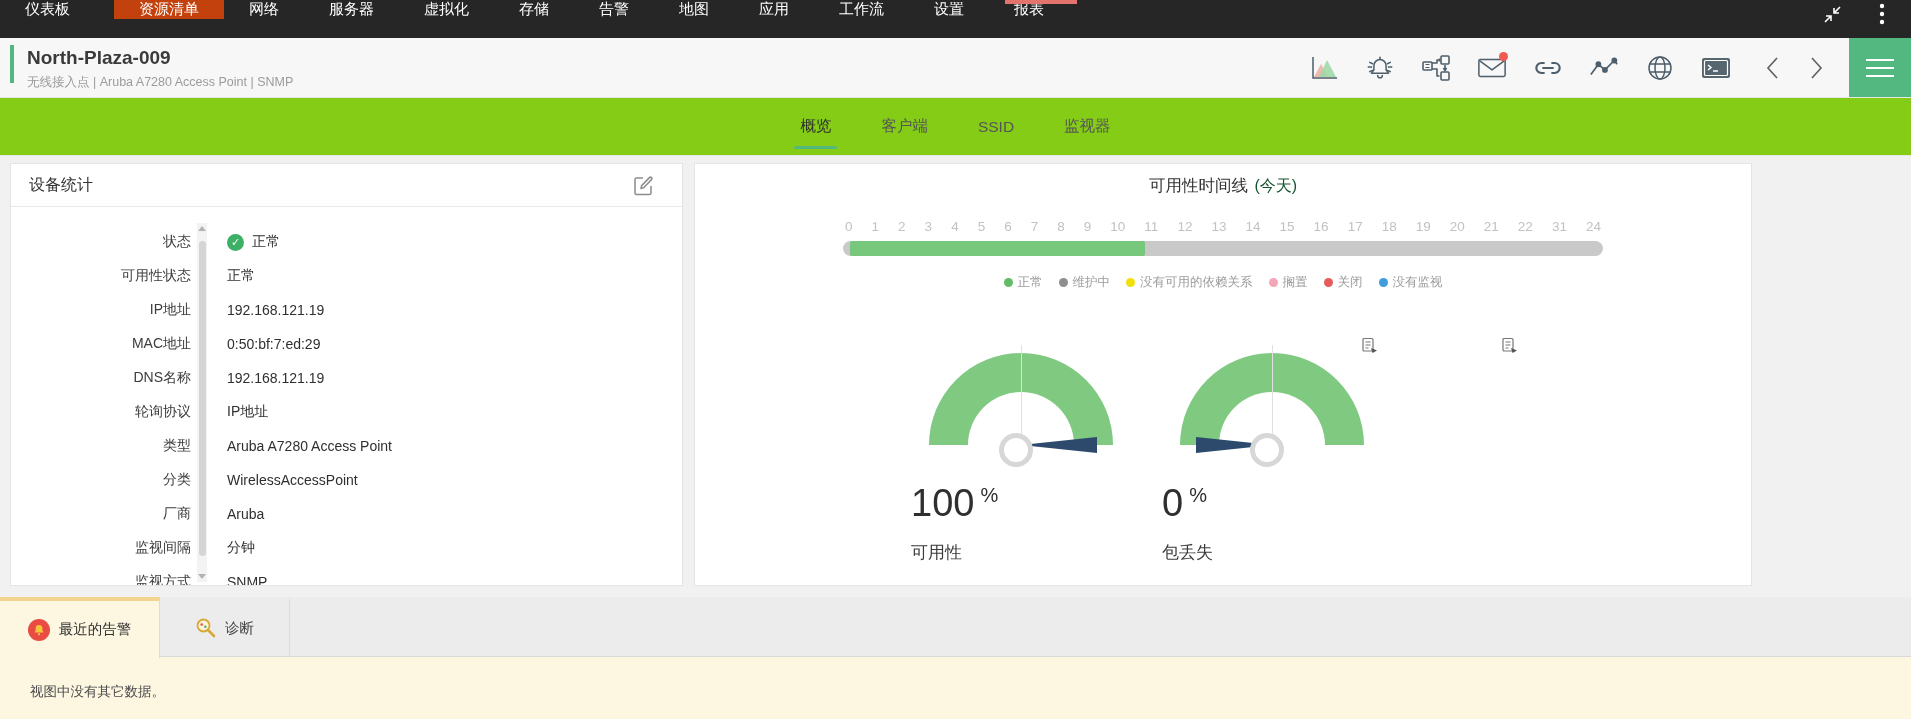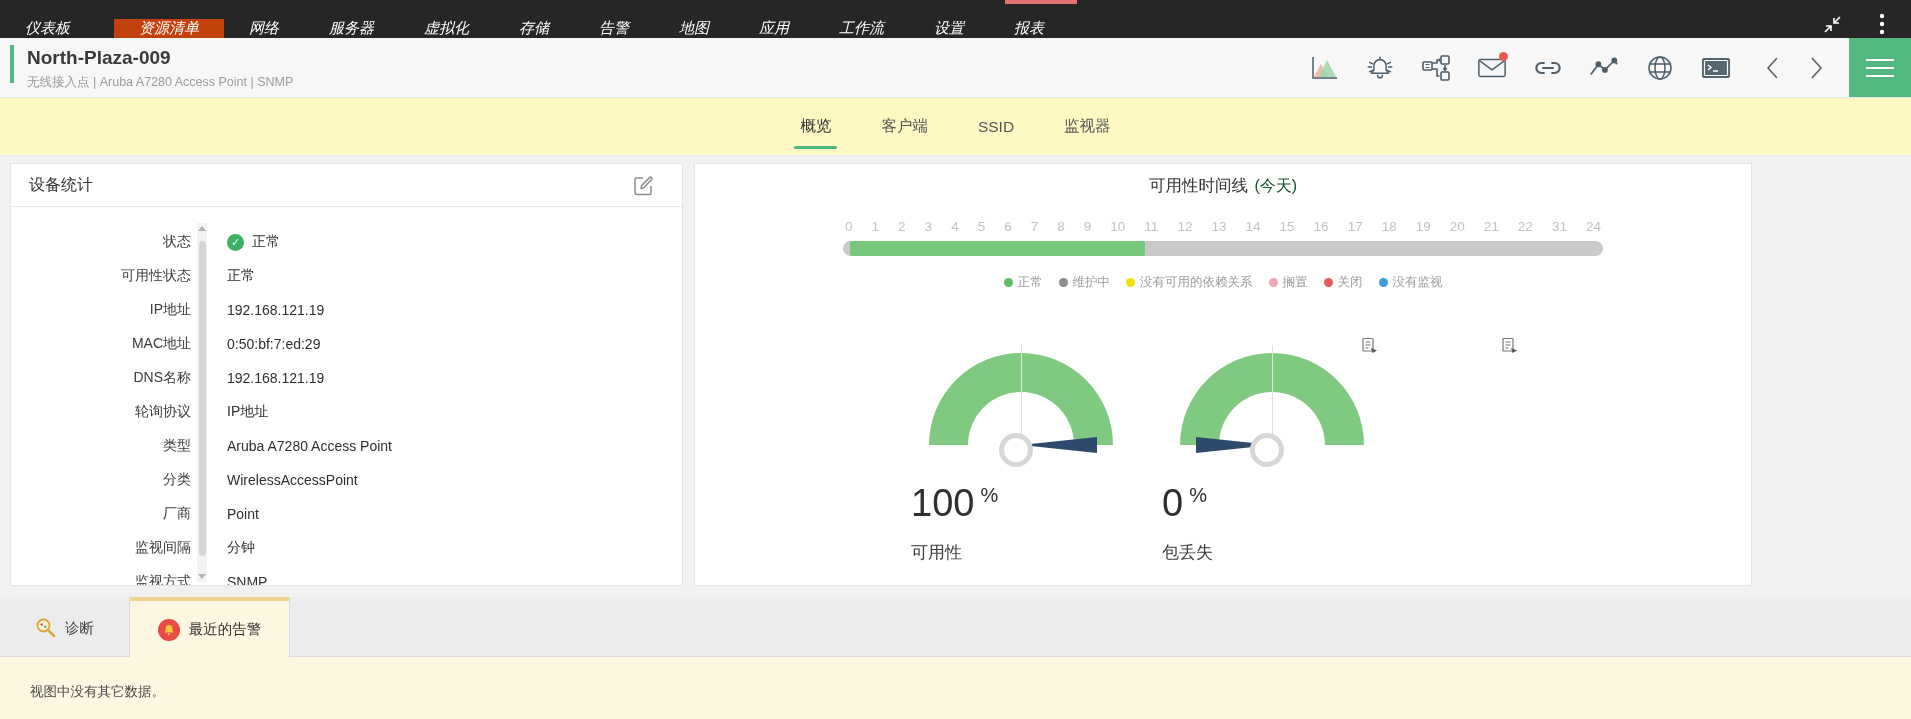--- a/index.html
+++ b/index.html
@@ -4,21 +4,21 @@
 <style>
   * { box-sizing: border-box; margin: 0; padding: 0; }
   html,body { width:1911px; height:719px; overflow:hidden; }
   body {
     position:relative;
     font-family:"Liberation Sans","DejaVu Sans",sans-serif;
     background:#f1f1f2; color:#333;
   }
   
   .navbar { position:absolute; top:0; left:0; right:0; height:38px; background:#262626;
-            display:flex; align-items:flex-end; color:#fff; font-size:15px; z-index:20;font-style:italic; }
+            display:flex; align-items:flex-start; color:#fff; font-size:15px; z-index:20; }
   .nav-items { display:flex; align-items:stretch; }
   .nav-item { display:flex; align-items:center; padding:0 25px; cursor:pointer; white-space:nowrap; }
   .nav-item.active { background:#c2410c;margin-left:19px; }
   .win-controls { margin-left:auto; display:flex; align-items:center; gap:20px; padding-right:14px; }
   .top-red-strip { position:absolute; top:0; left:1005px; width:72px; height:4px; background:#e2736d; }
   
   .dev-header { position:absolute; top:38px; left:0; right:0; height:60px; background:#f7f7f7;
                 border-bottom:1px solid #e6e6e6; }
   .title-block { position:absolute; left:10px; top:7px; bottom:14px; display:flex; }
   .green-bar { width:4px; background:#53b87f; margin-right:13px; }
@@ -27,21 +27,21 @@
   .header-actions { position:absolute; right:0; top:0; height:100%; display:flex; align-items:center; }
   .h-icon { width:30px; height:28px; display:flex; align-items:center; justify-content:center;
             margin-right:26px; cursor:pointer; position:relative; }
   .h-icon svg { display:block; }
   .mail-badge { position:absolute; top:-2px; right:-1px; width:9px; height:9px; border-radius:50%; background:#f05a50; }
   .chev { margin-right:18px; cursor:pointer; }
   .menu-block { width:62px; height:100%; background:#53b87f; display:flex; flex-direction:column;
                 align-items:center; justify-content:center; gap:6px; cursor:pointer; }
   .menu-block i { display:block; width:28px; height:2px; background:#fff; }
   
-  .tabs-row { position:absolute; top:98px; left:0; right:0; height:58px; background:#fef9c3;
+  .tabs-row { position:absolute; top:98px; left:0; right:0; height:58px; background:#84cc16;
               border-bottom:1px solid #e8e8e8; display:flex; justify-content:center; }
   .page-tab { position:relative; display:flex; align-items:center; margin:0 22px; padding:0 3px;
               font-size:15.5px; color:#555; cursor:pointer; }
   .page-tab.active { color:#2f2f2f; }
   .page-tab.active::after { content:""; position:absolute; left:-3px; right:-3px; bottom:6px;
               height:3px; background:#53b87f; border-radius:2px; }
   
   .card { position:absolute; background:#fff; border:1px solid #e4e4e4; }
   .card-stats { left:10px; top:163px; width:673px; height:423px; overflow:hidden; }
   .card-avail { left:694px; top:163px; width:1058px; height:423px; overflow:hidden; }
@@ -297,21 +297,21 @@
         </div>
         <div class="stat-row">
           <div class="stat-label">分类</div>
           <div class="stat-value">
             <span>WirelessAccessPoint</span>
           </div>
         </div>
         <div class="stat-row">
           <div class="stat-label">厂商</div>
           <div class="stat-value">
-            <span>Point</span>
+            <span>Aruba</span>
           </div>
         </div>
         <div class="stat-row">
           <div class="stat-label">监视间隔</div>
           <div class="stat-value">
             <span>分钟</span>
           </div>
         </div>
         <div class="stat-row">
           <div class="stat-label">监视方式</div>
@@ -434,36 +434,36 @@
       <svg width="17" height="17" viewBox="0 0 17 17" fill="none" stroke="#777777" stroke-width="1.2">
         <rect x="2" y="1.5" width="10" height="12.5" rx="1"></rect>
         <path d="M4.5 5 H9.5 M4.5 8 H9.5 M4.5 11 H7.5"></path>
         <polygon points="10,11 16,13.5 11.5,16" fill="#555555" stroke="none"></polygon>
       </svg>
     </span>
   </div>
 </div>
 
 <div class="bottom-strip">
+  <div class="b-tab active">
+    <span class="alarm-badge">
+      <svg width="12" height="12" viewBox="0 0 12 12" fill="#f7c33b">
+        <path d="M6 1 a3.4 3.4 0 0 1 3.4 3.4 v2.2 l1.2 1.8 H1.4 l1.2 -1.8 V4.4 A3.4 3.4 0 0 1 6 1 z"></path>
+        <circle cx="6" cy="10.2" r="1.1"></circle>
+      </svg>
+    </span>
+    <span>最近的告警</span>
+  </div>
   <div class="b-tab t2">
     <span>
       <svg width="21" height="21" viewBox="0 0 21 21">
         <circle cx="8.5" cy="8.5" r="6" fill="#fdf3d9" stroke="#d8a838" stroke-width="1.8"></circle>
         <path d="M13 13 L19 19" stroke="#d8a838" stroke-width="2.6" stroke-linecap="round"></path>
         <circle cx="6.7" cy="7.5" r="1.3" fill="#e0524c"></circle>
         <circle cx="10.3" cy="9.8" r="1.3" fill="#58b06a"></circle>
       </svg>
     </span>
     <span>诊断</span>
   </div>
-  <div class="b-tab active">
-    <span class="alarm-badge">
-      <svg width="12" height="12" viewBox="0 0 12 12" fill="#f7c33b">
-        <path d="M6 1 a3.4 3.4 0 0 1 3.4 3.4 v2.2 l1.2 1.8 H1.4 l1.2 -1.8 V4.4 A3.4 3.4 0 0 1 6 1 z"></path>
-        <circle cx="6" cy="10.2" r="1.1"></circle>
-      </svg>
-    </span>
-    <span>最近的告警</span>
-  </div>
 </div>
 <div class="bottom-content">
   <div class="empty-msg">视图中没有其它数据。</div>
 </div>
 
 </body></html>

